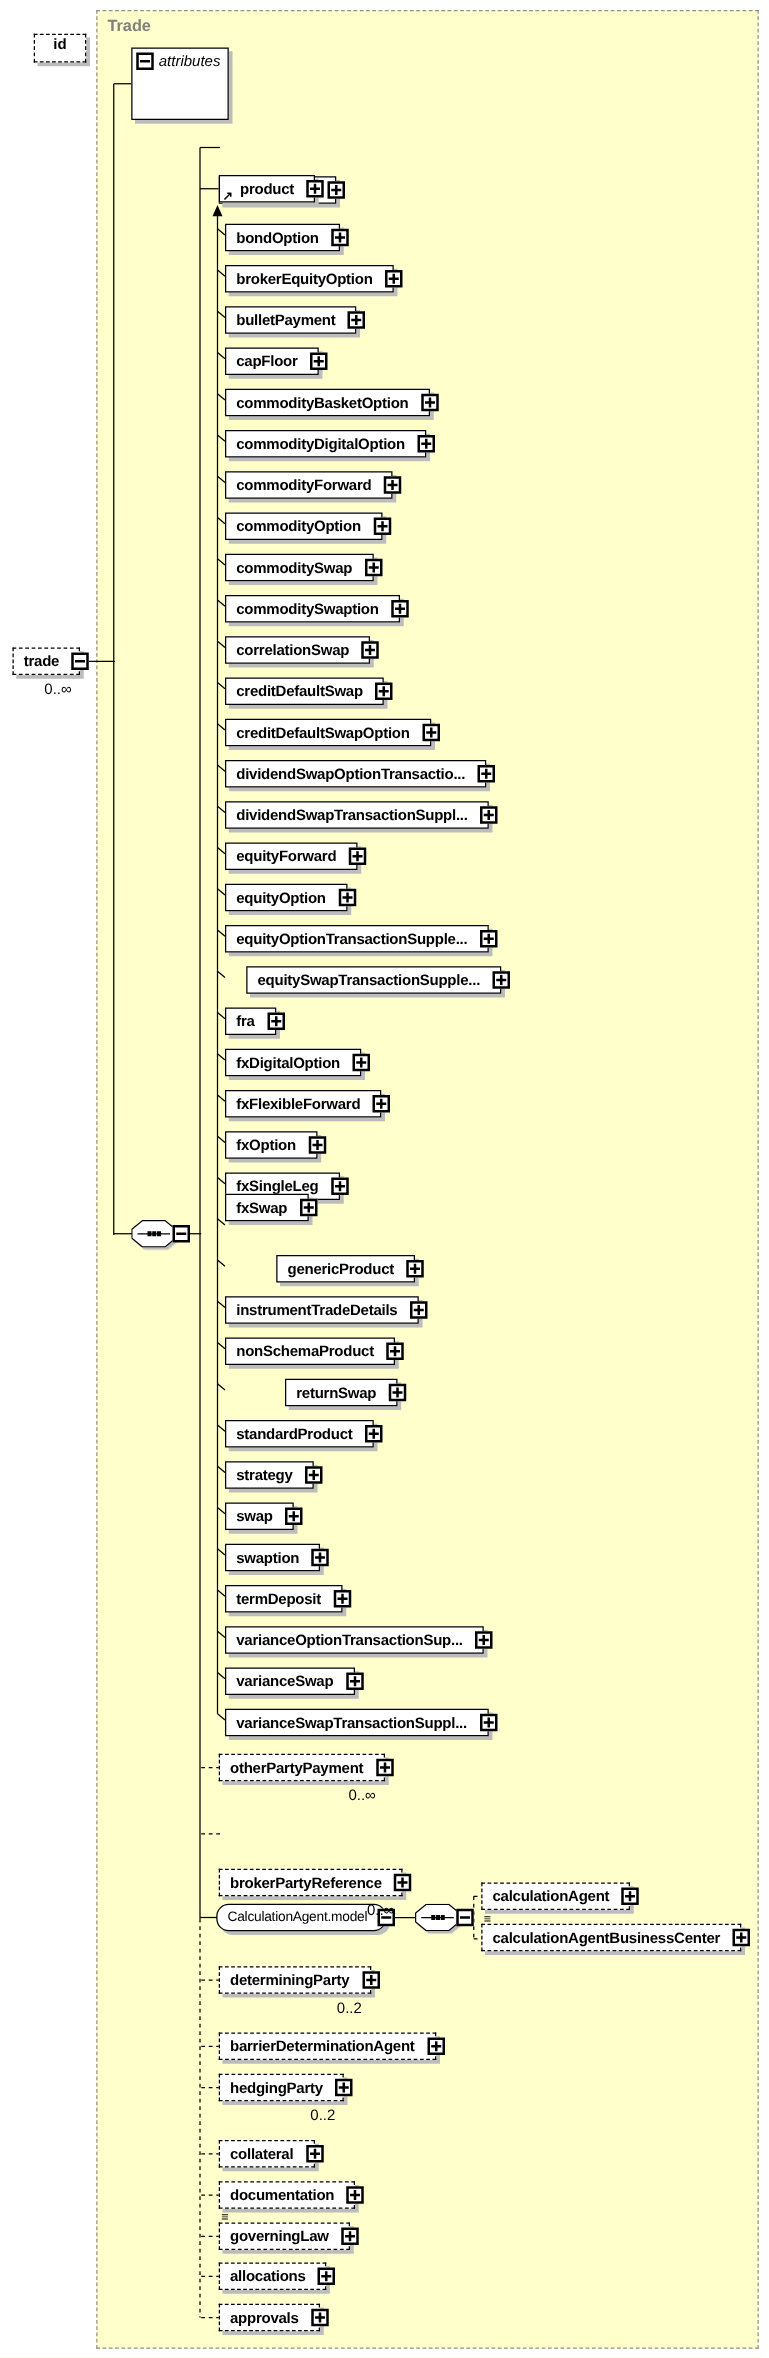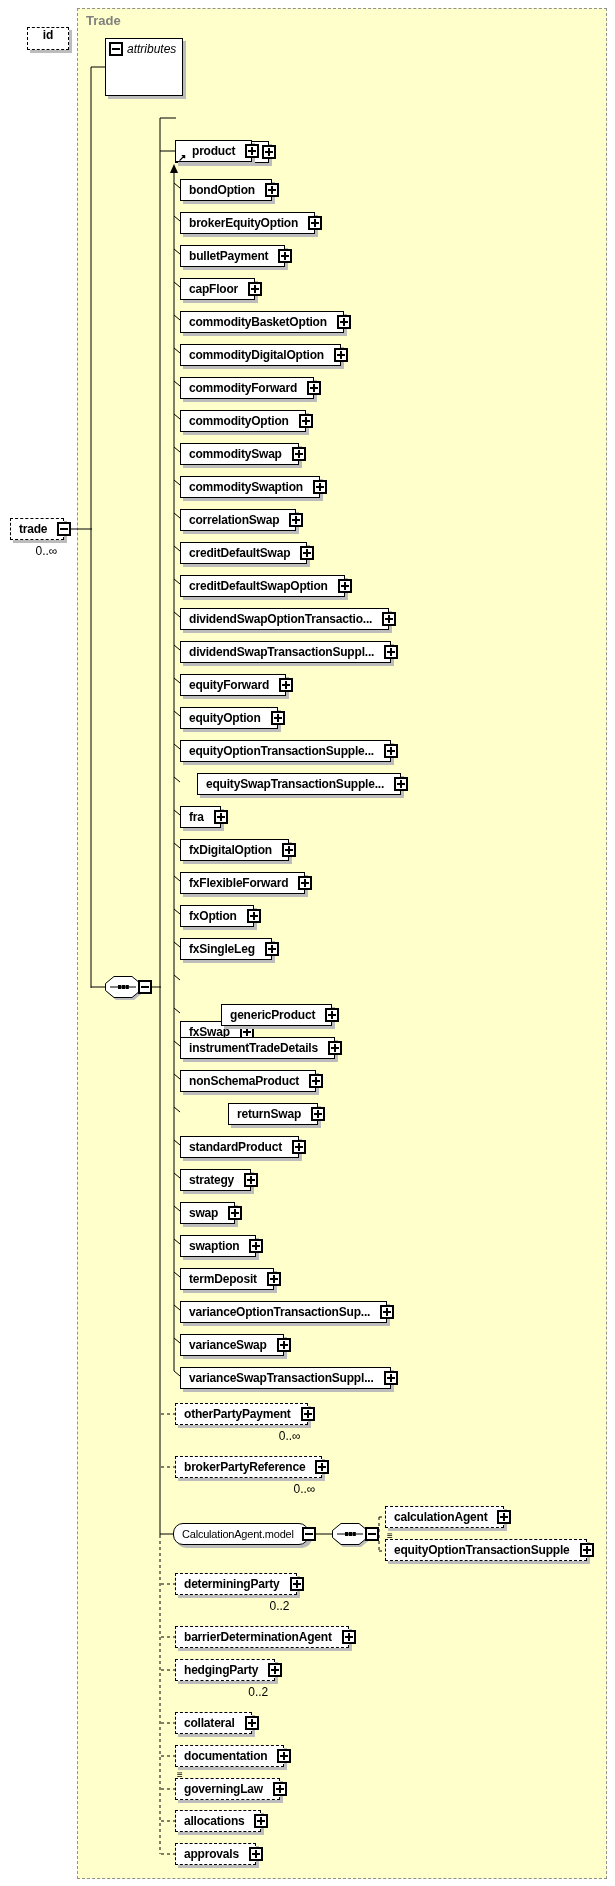--- a/index.html
+++ b/index.html
@@ -171,21 +171,21 @@
       <rect x="20.6" y="9" width="3.2" height="4" fill="#000"></rect>
     </svg>
     <span class="pm seqpm"></span>
   </div>
   <div class="ebox dashed" style="left:385px;top:1506px;">
     <span>calculationAgent</span>
     <span class="pm plus"></span>
   </div>
   <div class="ebox dashed" style="left:385px;top:1539px;">
     <span class="mark">≡</span>
-    <span>equityOptionTransactionSupple</span>
+    <span>calculationAgentBusinessCenter</span>
     <span class="pm plus"></span>
   </div>
 
 <div class="ebox" style="left: 180px; top: 179px;">
       <span>bondOption</span>
       <span class="pm plus"></span>
     </div>
     <div class="ebox" style="left: 180px; top: 212px;">
       <span>brokerEquityOption</span>
       <span class="pm plus"></span>
@@ -271,21 +271,21 @@
       <span class="pm plus"></span>
     </div>
     <div class="ebox" style="left: 180px; top: 905px;">
       <span>fxOption</span>
       <span class="pm plus"></span>
     </div>
     <div class="ebox" style="left: 180px; top: 938px;">
       <span>fxSingleLeg</span>
       <span class="pm plus"></span>
     </div>
-    <div class="ebox" style="left: 180px; top: 1021px;">
+    <div class="ebox" style="left: 180px; top: 955px;">
       <span>fxSwap</span>
       <span class="pm plus"></span>
     </div>
     <div class="ebox" style="left: 180px; top: 1004px; margin-left: 41px;">
       <span>genericProduct</span>
       <span class="pm plus"></span>
     </div>
     <div class="ebox" style="left: 180px; top: 1037px;">
       <span>instrumentTradeDetails</span>
       <span class="pm plus"></span>
@@ -328,21 +328,21 @@
     </div>
     <div class="ebox" style="left: 180px; top: 1367px;">
       <span>varianceSwapTransactionSuppl...</span>
       <span class="pm plus"></span>
     </div>
     <div class="ebox dashed" style="left: 175px; top: 1403px;">
       <span>otherPartyPayment</span>
       <span class="pm plus"></span>
       <span class="mult">0..∞</span>
     </div>
-    <div class="ebox dashed" style="left: 175px; top: 1456px;">
+    <div class="ebox dashed" style="left: 175px; top: 1495px;">
       <span>brokerPartyReference</span>
       <span class="pm plus"></span>
       <span class="mult">0..∞</span>
     </div>
     <div class="ebox dashed" style="left: 175px; top: 1573px;">
       <span>determiningParty</span>
       <span class="pm plus"></span>
       <span class="mult">0..2</span>
     </div>
     <div class="ebox dashed" style="left: 175px; top: 1626px;">

